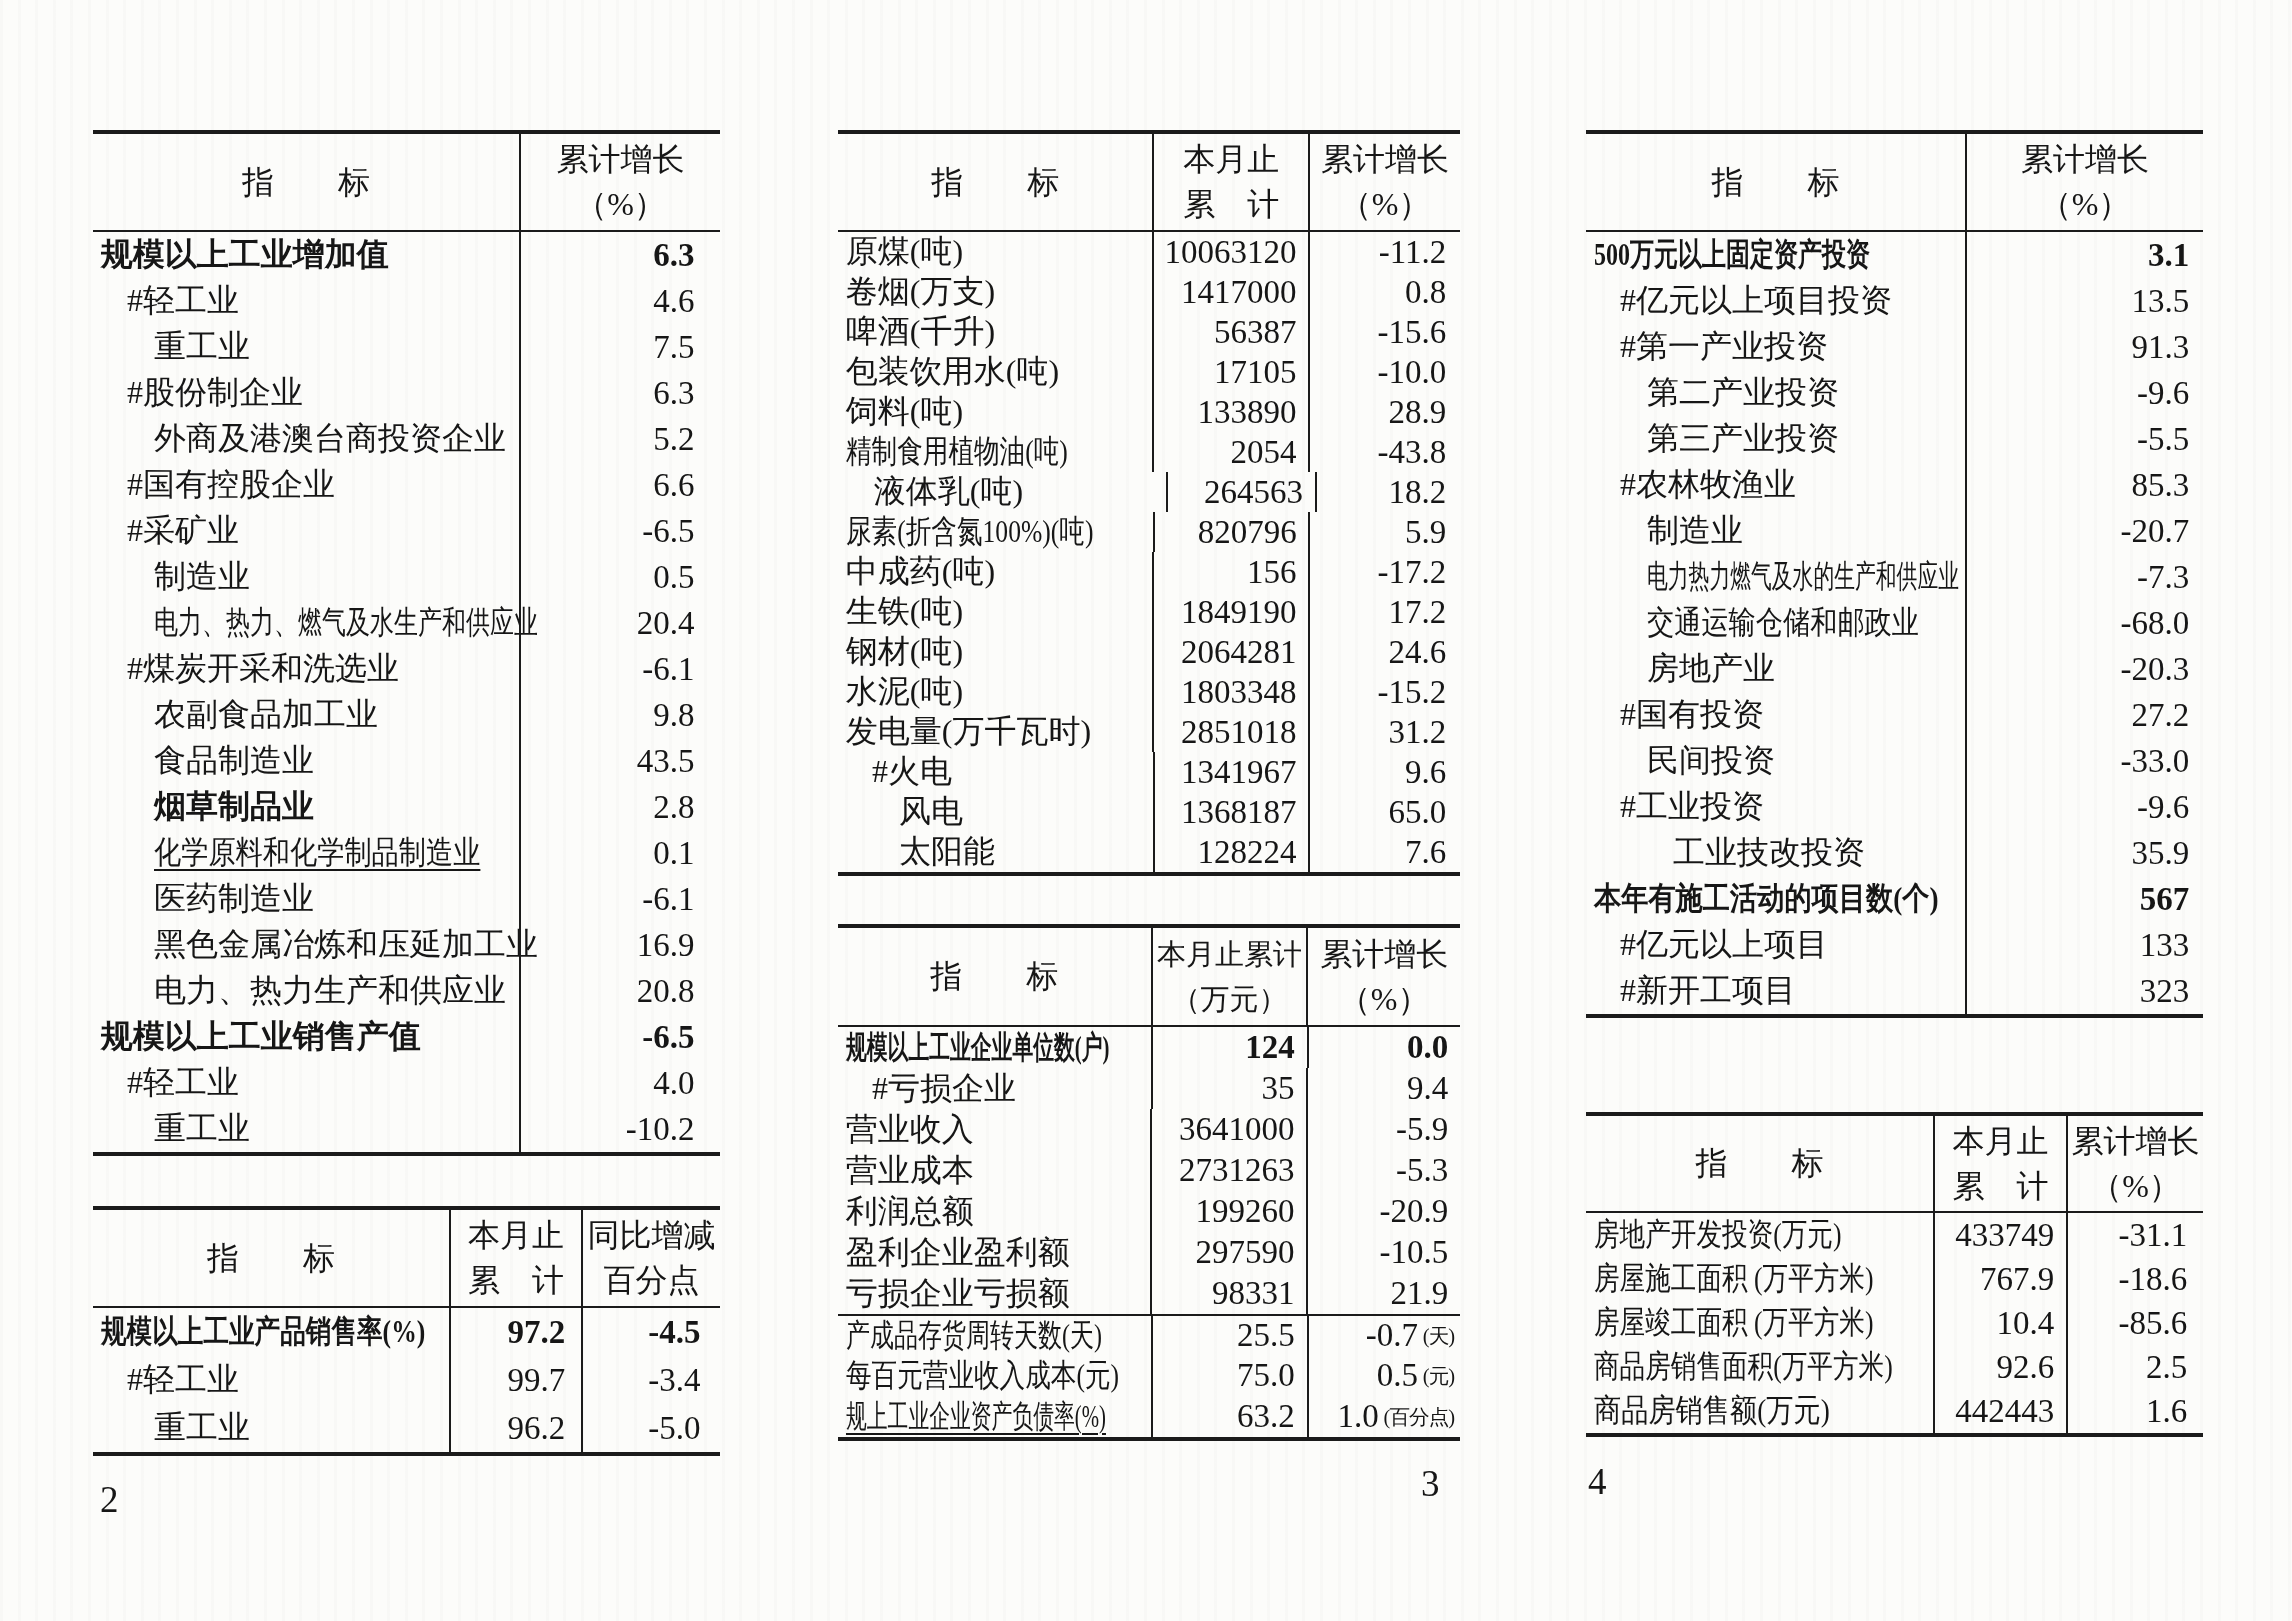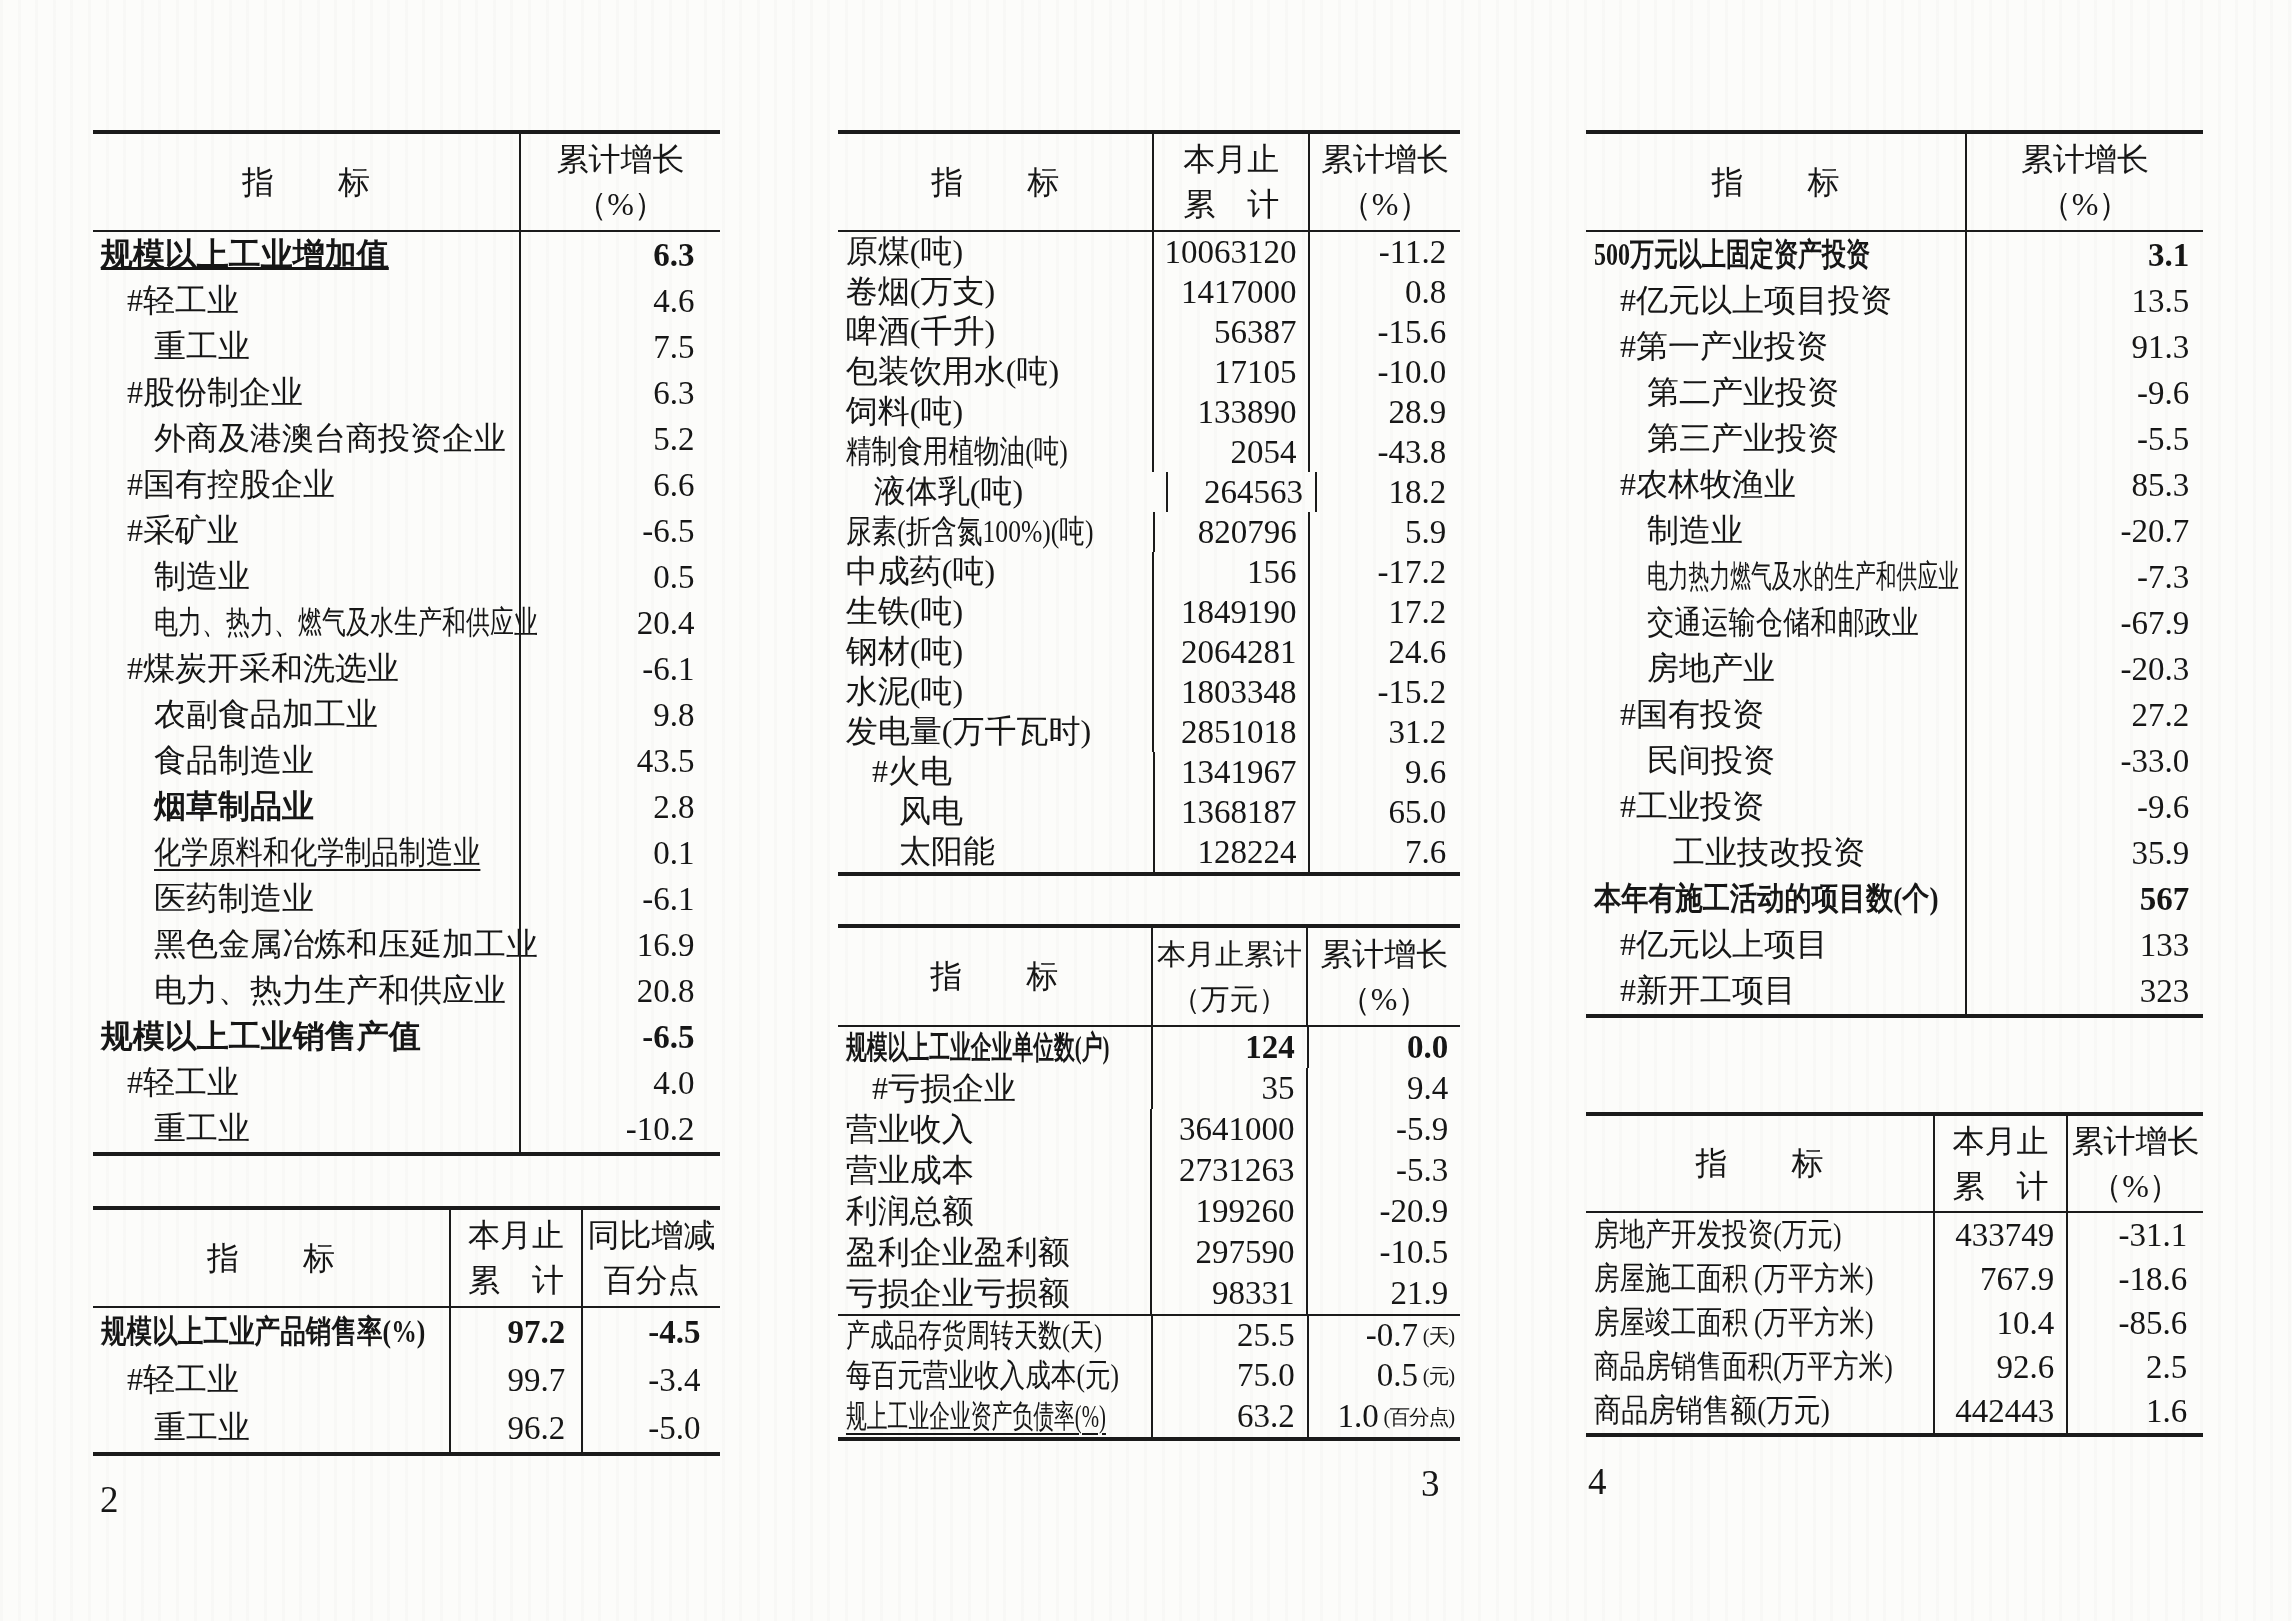--- a/index.html
+++ b/index.html
@@ -80,21 +80,21 @@
 
   <div class="tbl" id="t-left-1" style="left:93px;top:130px;width:627px;--c1:426px;--c2:201px;--hh:98px;--rh:46px;">
       <div class="thead">
         <div class="th label">指　　标</div>
         <div class="th vcol">
           <div class="l1">累计增长</div>
           <div class="l2">（%）</div>
         </div>
       </div>
       <div class="tr b">
-        <div class="td label" style="padding-left: 7.8px; text-decoration: underline;">
+        <div class="td label" style="padding-left: 7.8px;">
           <div class="txt">规模以上工业增加值</div>
         </div>
         <div class="td vcol">
           <span>6.3</span>
         </div>
       </div>
       <div class="tr">
         <div class="td label" style="padding-left: 34px;">
           <div class="txt">#轻工业</div>
         </div>
@@ -682,21 +682,21 @@
         </div>
         <div class="td vcol">
           <span>-7.3</span>
         </div>
       </div>
       <div class="tr">
         <div class="td label" style="padding-left: 61px;">
           <div class="txt cx85">交通运输仓储和邮政业</div>
         </div>
         <div class="td vcol">
-          <span>-67.9</span>
+          <span>-68.0</span>
         </div>
       </div>
       <div class="tr">
         <div class="td label" style="padding-left: 61px;">
           <div class="txt">房地产业</div>
         </div>
         <div class="td vcol">
           <span>-20.3</span>
         </div>
       </div>

